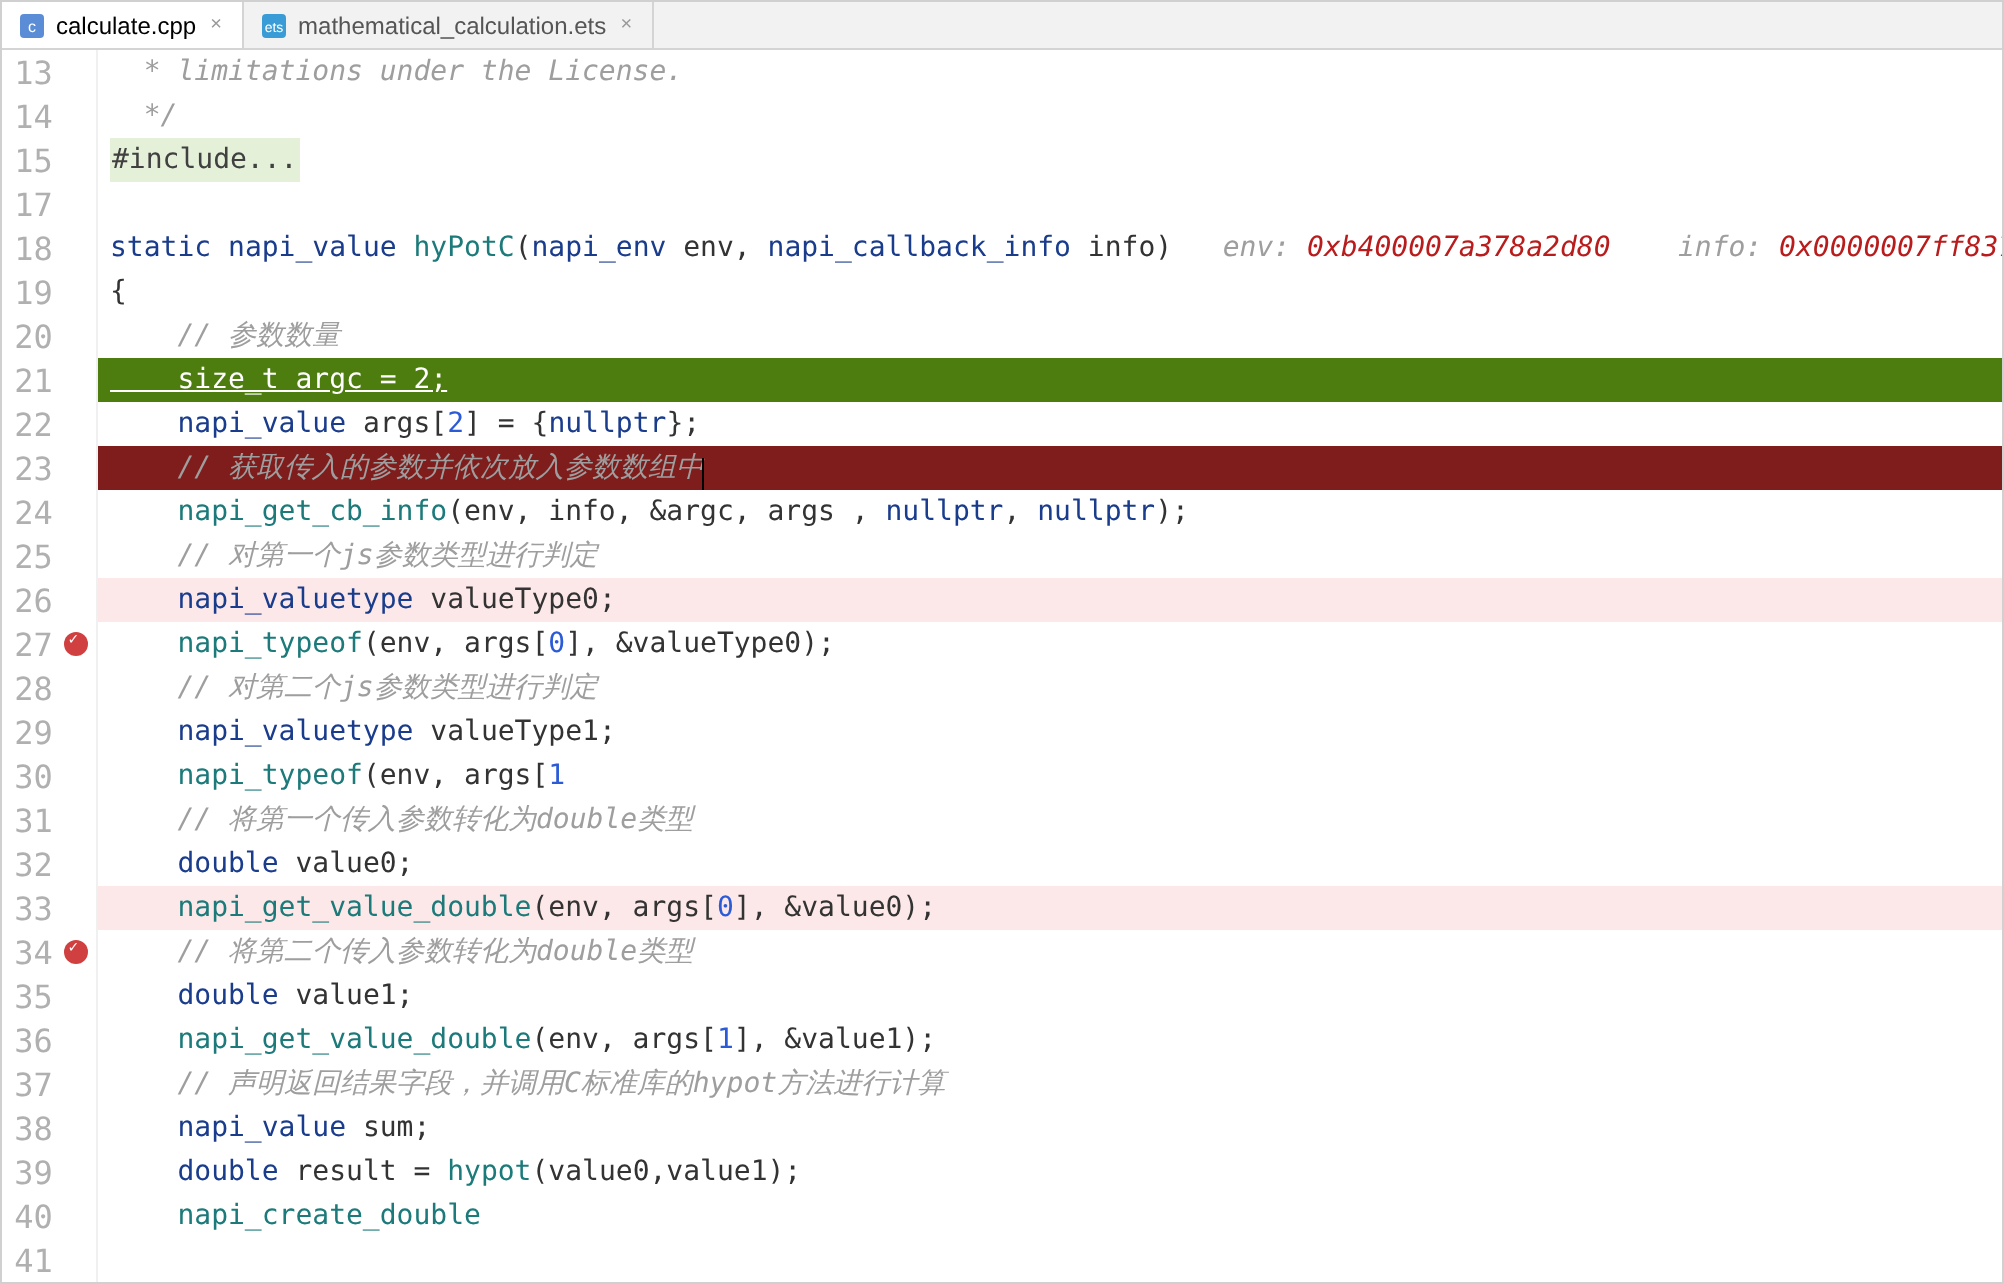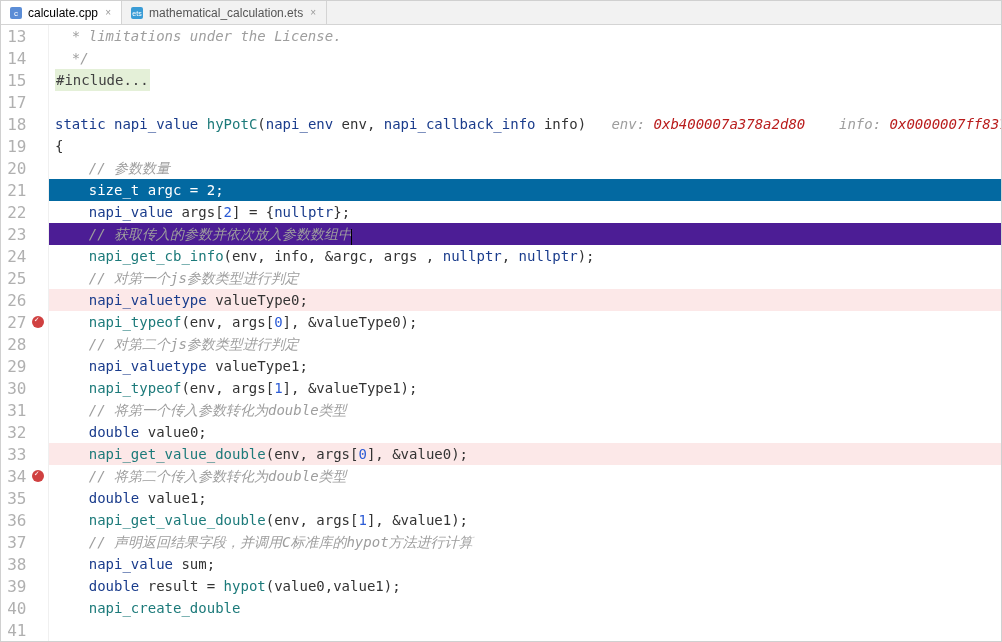--- a/index.html
+++ b/index.html
@@ -105,25 +105,26 @@
   .code-line {
     height: 22px;
     display: flex;
     align-items: center;
     padding-left: 6px;
     white-space: pre;
     font-size: 14px;
     line-height: 22px;
   }
   .code-line.selected {
-    background: #0369a1;
+    background: #4d7c0f;
     color: #fff;
+    text-decoration: underline;
   }
   .code-line.yellow-hl {
-    background: #4c1d95;
+    background: #7f1d1d;
     align-items: flex-end;
   }
   .code-line.pink-hl {
     background: #fce8e8;
   }
   
   .cm-comment { color: #9e9e9e; font-style: italic; }
   .cm-keyword { color: #1a3c8c; }
   .cm-type { color: #1a3c8c; }
   .cm-func { color: #1c7a7a; }
@@ -298,21 +299,21 @@
       <div class="code-line "><span class="cm-comment">    // 参数数量</span></div>
       <div class="code-line selected"><span style="color: rgb(255, 255, 255);">    size_t argc = 2;</span></div>
       <div class="code-line "><span>    </span><span class="cm-type">napi_value </span><span class="cm-ident">args[</span><span class="cm-num">2</span><span class="cm-op">] = {</span><span class="cm-null">nullptr</span><span class="cm-op">};</span></div>
       <div class="code-line yellow-hl"><span class="cm-comment">    // 获取传入的参数并依次放入参数数组中</span><span class="cursor"></span></div>
       <div class="code-line "><span>    </span><span class="cm-func">napi_get_cb_info</span><span class="cm-ident">(env, info, &amp;argc, args , </span><span class="cm-null">nullptr</span><span class="cm-op">, </span><span class="cm-null">nullptr</span><span class="cm-op">);</span></div>
       <div class="code-line "><span class="cm-comment">    // 对第一个js参数类型进行判定</span></div>
       <div class="code-line pink-hl"><span>    </span><span class="cm-type">napi_valuetype </span><span class="cm-ident">valueType0;</span></div>
       <div class="code-line "><span>    </span><span class="cm-func">napi_typeof</span><span class="cm-ident">(env, args[</span><span class="cm-num">0</span><span class="cm-ident">], &amp;valueType0);</span></div>
       <div class="code-line "><span class="cm-comment">    // 对第二个js参数类型进行判定</span></div>
       <div class="code-line "><span>    </span><span class="cm-type">napi_valuetype </span><span class="cm-ident">valueType1;</span></div>
-      <div class="code-line "><span>    </span><span class="cm-func">napi_typeof</span><span class="cm-ident">(env, args[</span><span class="cm-num">1</span><span class="cm-ident">], &amp;valueType1);</span></div>
+      <div class="code-line "><span>    </span><span class="cm-func">napi_typeof</span><span class="cm-ident">(env, args[</span><span class="cm-num">1</span></div>
       <div class="code-line "><span class="cm-comment">    // 将第一个传入参数转化为double类型</span></div>
       <div class="code-line "><span>    </span><span class="cm-keyword">double </span><span class="cm-ident">value0;</span></div>
       <div class="code-line pink-hl"><span>    </span><span class="cm-func">napi_get_value_double</span><span class="cm-ident">(env, args[</span><span class="cm-num">0</span><span class="cm-ident">], &amp;value0);</span></div>
       <div class="code-line "><span class="cm-comment">    // 将第二个传入参数转化为double类型</span></div>
       <div class="code-line "><span>    </span><span class="cm-keyword">double </span><span class="cm-ident">value1;</span></div>
       <div class="code-line "><span>    </span><span class="cm-func">napi_get_value_double</span><span class="cm-ident">(env, args[</span><span class="cm-num">1</span><span class="cm-ident">], &amp;value1);</span></div>
       <div class="code-line "><span class="cm-comment">    // 声明返回结果字段，并调用C标准库的hypot方法进行计算</span></div>
       <div class="code-line "><span>    </span><span class="cm-type">napi_value </span><span class="cm-ident">sum;</span></div>
       <div class="code-line "><span>    </span><span class="cm-keyword">double </span><span class="cm-ident">result = </span><span class="cm-func">hypot</span><span class="cm-ident">(value0,value1);</span></div>
       <div class="code-line "><span>    </span><span class="cm-func">napi_create_double</span></div>

